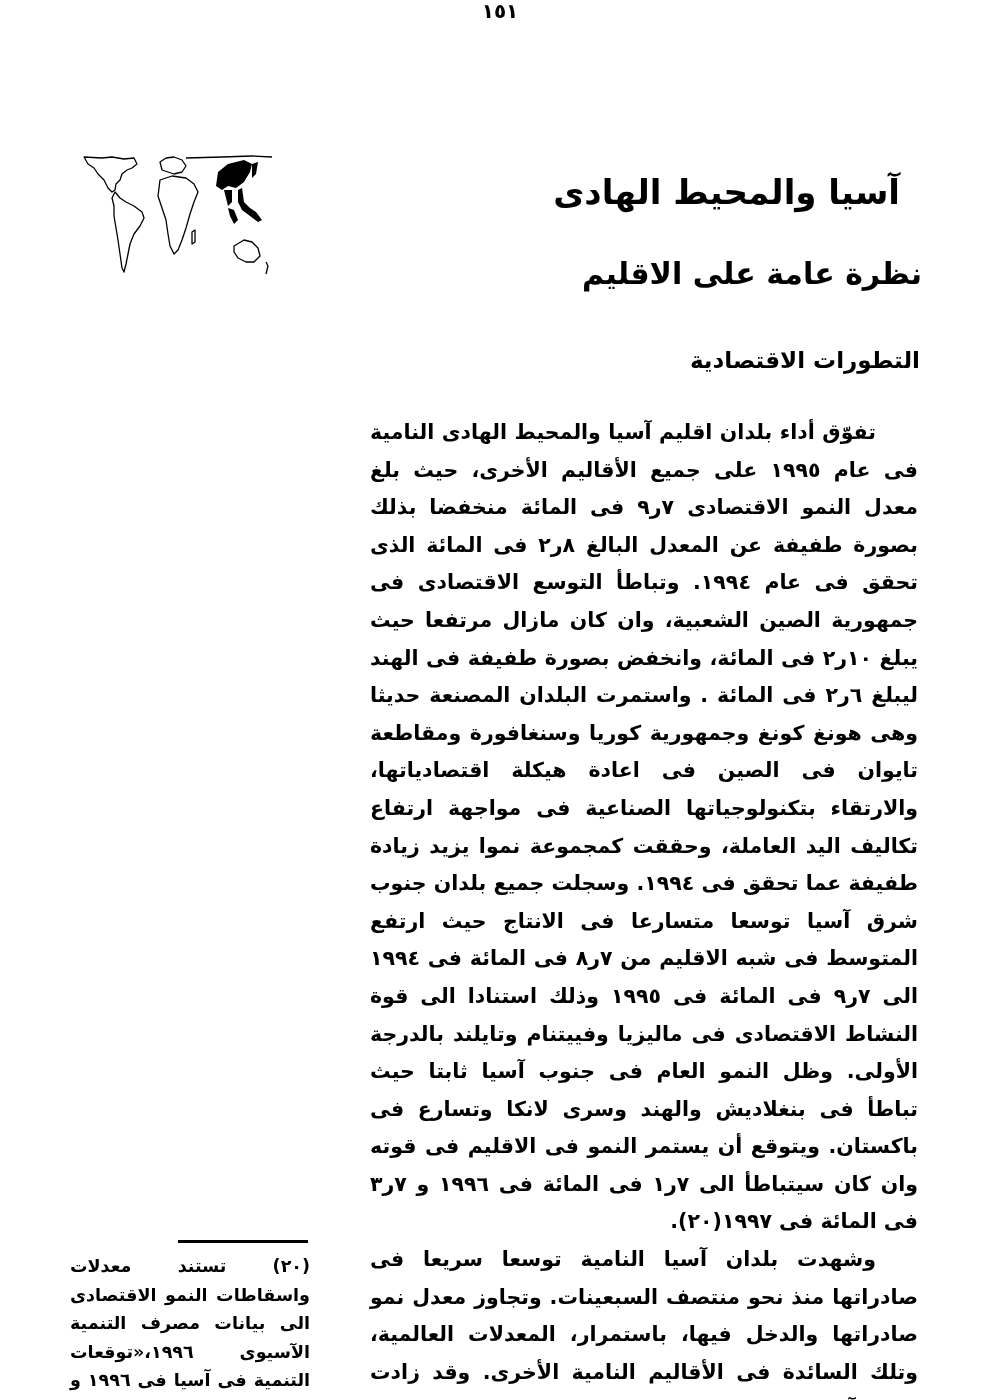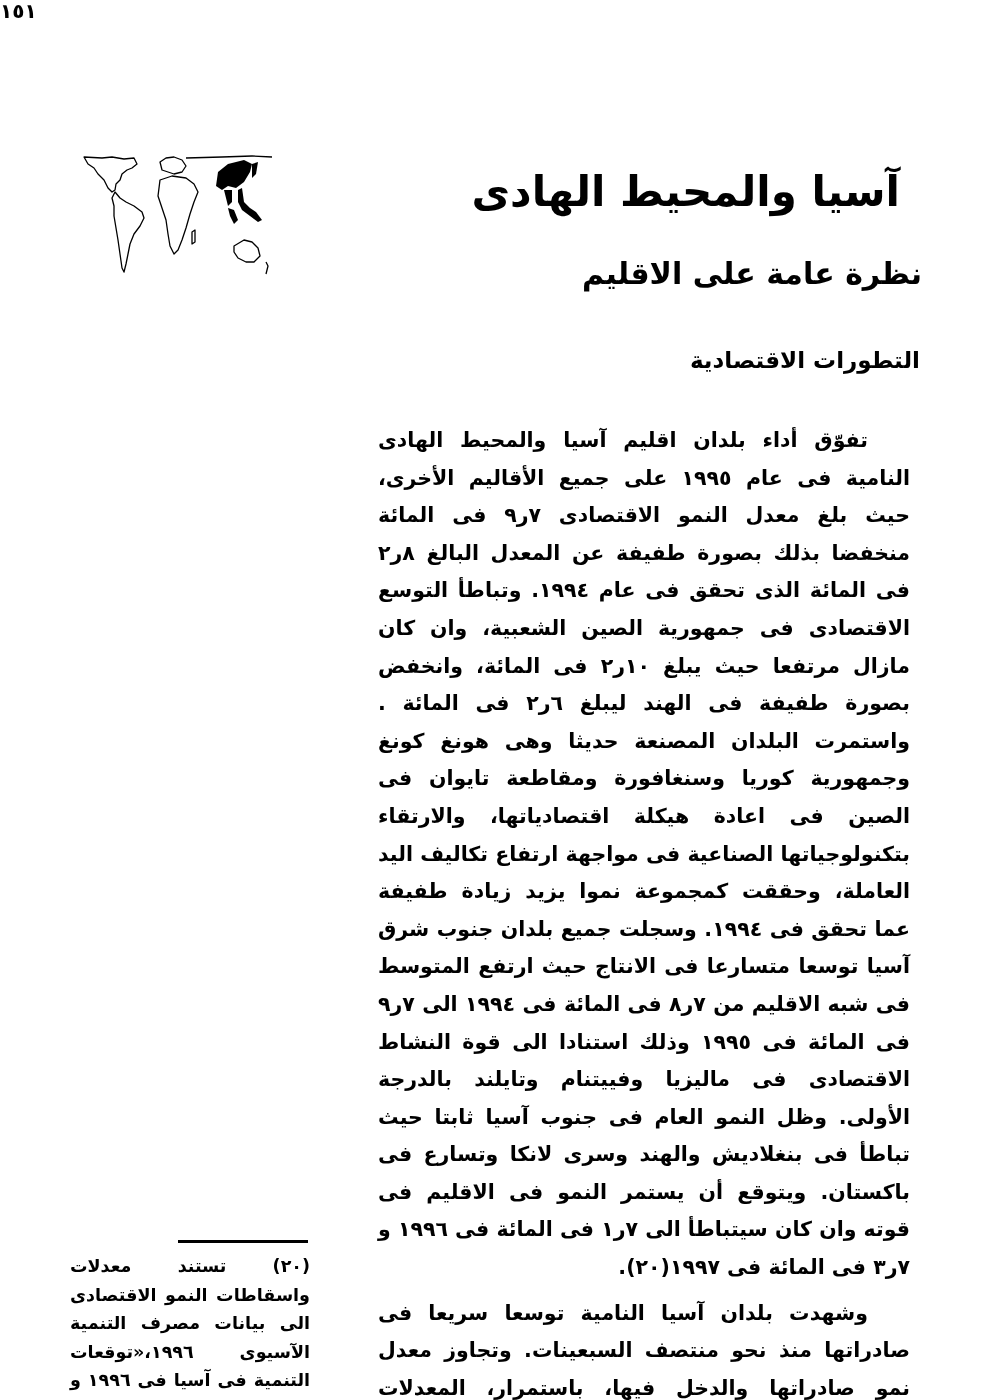--- a/index.html
+++ b/index.html
@@ -1,23 +1,23 @@
 <!DOCTYPE html>
 <html><head>
 <meta charset="utf-8">
 <style>
   html, body { margin:0; padding:0; background:#ffffff; }
   body { width:1000px; height:1400px; position:relative; overflow:hidden; color:#000; font-family:"DejaVu Sans", sans-serif; }
-  .page-number { position:absolute; top:0; left:0; width:1000px; text-align:left; font-size:20px; line-height:22px; font-weight:bold; font-family:"DejaVu Sans", sans-serif; }
+  .page-number { position:absolute; top:0; left:0; width:1000px; text-align:center; font-size:20px; line-height:22px; font-weight:bold; font-family:"DejaVu Sans", sans-serif; }
   .map { position:absolute; left:82px; top:150px; width:200px; height:130px; }
-  .title { position:absolute; right:100px; top:164px; direction:rtl; font-size:42px; font-weight:bold; line-height:56px; white-space:nowrap; }
+  .title { position:absolute; right:100px; top:164px; direction:rtl; font-size:34px; font-weight:bold; line-height:56px; white-space:nowrap; }
   .subtitle { position:absolute; right:78px; top:252px; direction:rtl; font-size:30px; font-weight:bold; line-height:44px; white-space:nowrap; }
   .section { position:absolute; right:80px; top:340px; direction:rtl; font-size:23px; font-weight:bold; line-height:40px; white-space:nowrap; }
   .body-text { position:absolute; right:82px; top:414px; width:548px; direction:rtl; font-size:20.5px; line-height:37.6px; text-align:justify; font-weight:bold; }
-  .body-text p { margin:8px; text-indent:42px; text-align-last:right; }
+  .body-text p { margin:0; text-indent:42px; text-align-last:right; }
   .body-text p + p { margin-top:0; }
   .fn-rule { position:absolute; left:178px; top:1240px; width:130px; height:3px; background:#000; }
   .footnote { position:absolute; left:70px; top:1252px; width:240px; direction:rtl; font-size:17.5px; line-height:28.5px; text-align:justify; text-align-last:right; font-weight:bold; }
 </style>
 </head>
 <body>
 
 <div class="page-number">١٥١</div>
 
 <svg class="map" viewBox="0 0 200 130" xmlns="http://www.w3.org/2000/svg">

